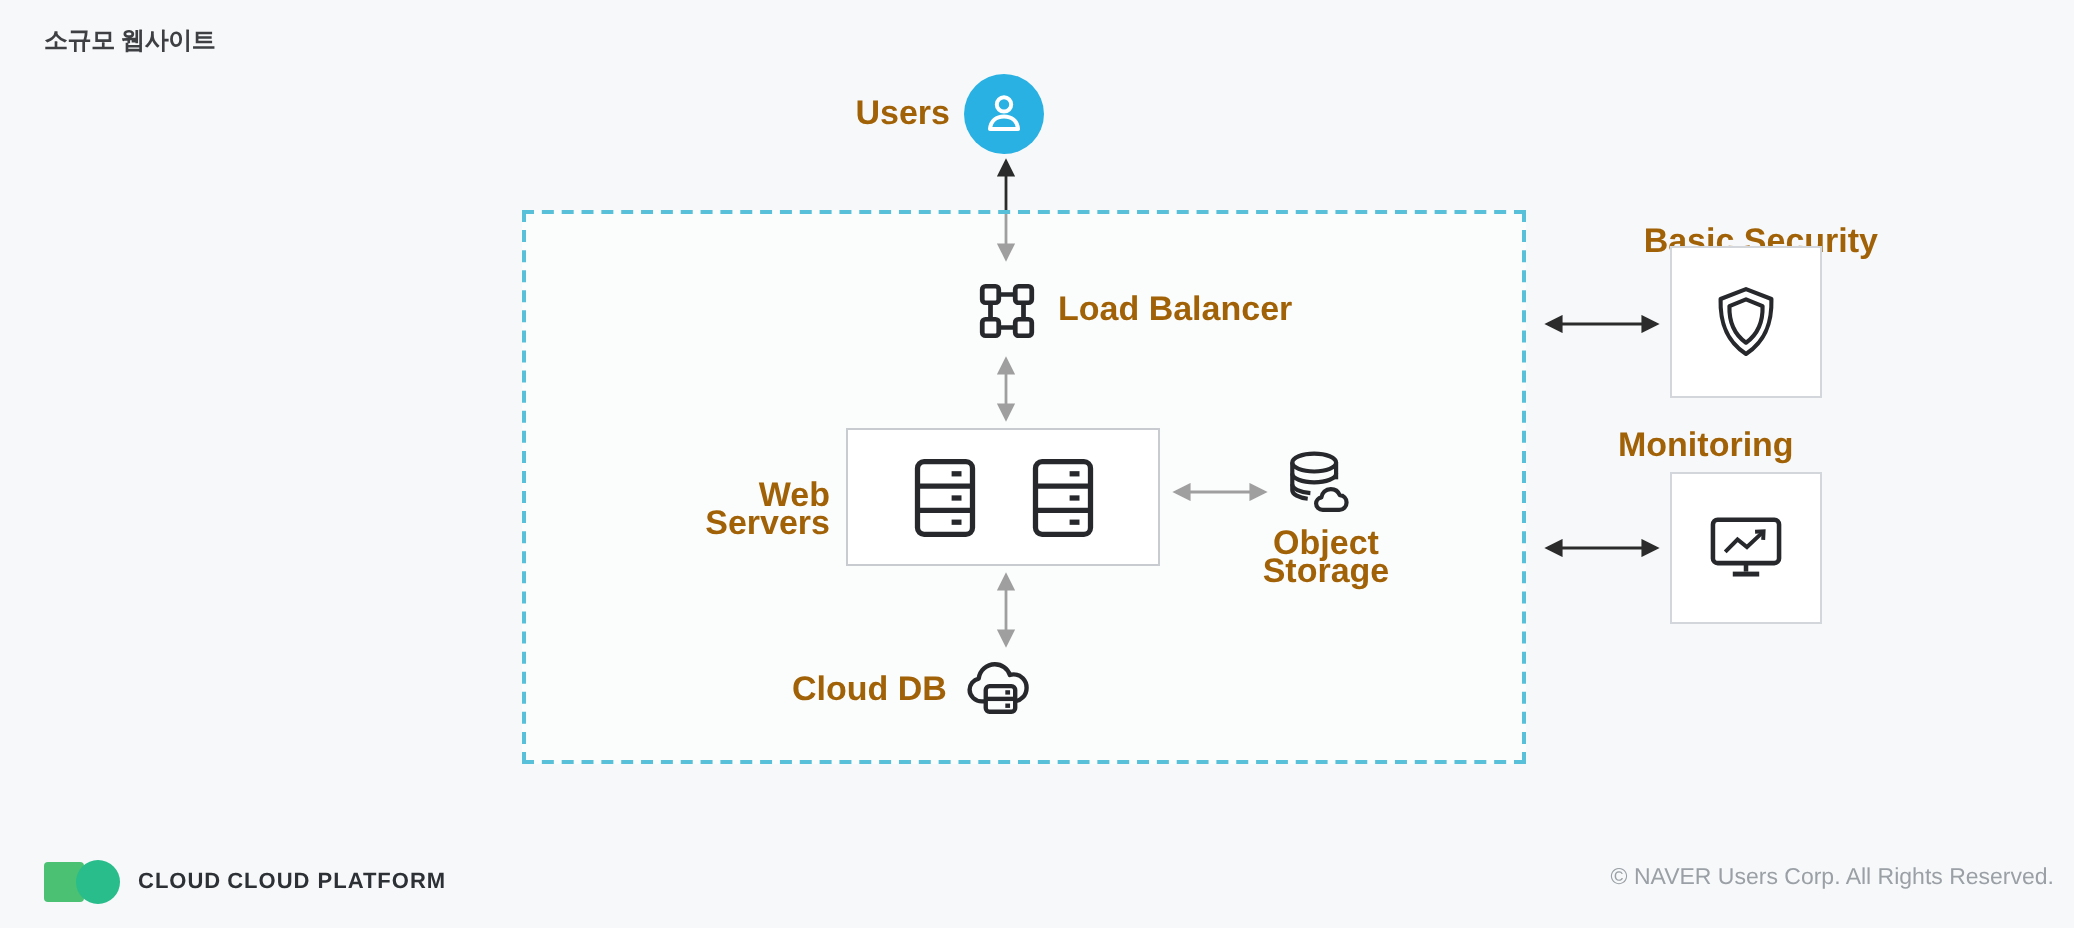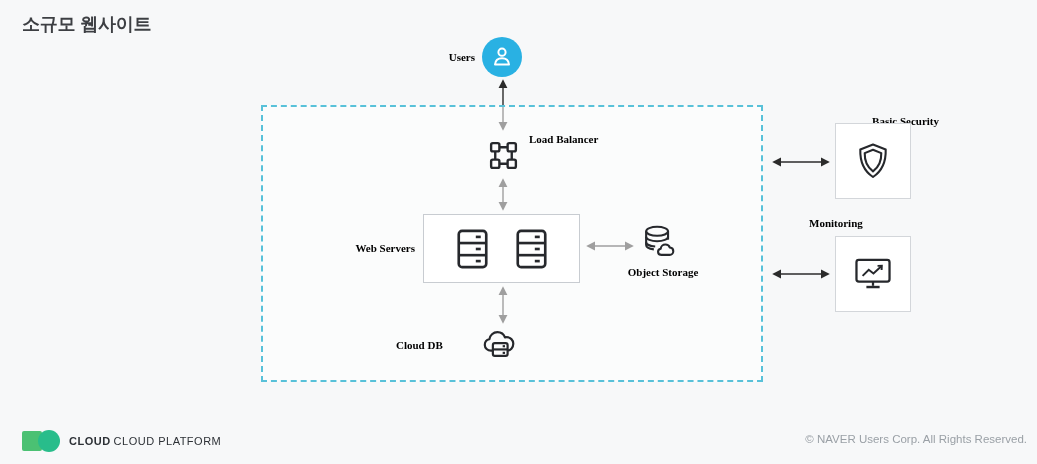--- a/index.html
+++ b/index.html
@@ -4,41 +4,41 @@
 <style>
   html,body{margin:0;padding:0;}
   body{
     width:1037px;height:464px;position:relative;overflow:hidden;
     background:#f7f8f9;
     font-family:"Liberation Sans","DejaVu Sans",sans-serif;
     color:#26282b;
   }
   .abs{position:absolute;}
   .page-title{
-    left:22px;top:12px;font-size:18px;font-weight:700;color:#3d3f43;
+    left:22px;top:12px;font-size:12px;font-weight:700;color:#3d3f43;
     letter-spacing:-0.2px;
   }
-  .node-label{font-size:11px;font-weight:700;color:#000000;line-height:14px;font-family:Liberation Serif, serif;}
+  .node-label{font-size:17px;font-weight:700;color:#a16207;line-height:14px;}
 
   
   .users-label{left:423px;top:50px;width:52px;text-align:right;}
   .users-circle{
     left:482px;top:37px;width:40px;height:40px;border-radius:50%;
     background:#29b1e3;display:flex;align-items:center;justify-content:center;
   }
 
   
   .group-box{
     left:261px;top:105px;width:502px;height:277px;box-sizing:border-box;
     border:2px dashed #58c1d9;background:rgba(255,255,255,0.55);
   }
 
   
   .lb-icon{left:487px;top:139px;width:33px;height:33px;}
-  .lb-label{left:529px;top:132px;text-align:center;}
+  .lb-label{left:529px;top:148px;text-align:center;}
 
   
   .ws-label{left:327px;top:241px;width:88px;text-align:right;}
   .ws-box{
     left:423px;top:214px;width:157px;height:69px;box-sizing:border-box;
     background:#ffffff;border:1px solid #c8ccd1;
     display:flex;align-items:center;justify-content:center;gap:26px;
   }
 
   
@@ -61,21 +61,21 @@
 
   
   .arrows{left:0;top:0;width:1037px;height:464px;pointer-events:none;}
 
   
   .footer-logo{left:22px;top:430px;display:flex;align-items:center;}
   .logo-square{width:20px;height:20px;border-radius:2px;background:#4bc173;}
   .logo-circle{width:22px;height:22px;border-radius:50%;background:#28bd8b;margin-left:-4px;}
   .logo-text{margin-left:9px;font-size:11px;letter-spacing:0.5px;color:#2d3136;white-space:nowrap;}
   .logo-text .b{font-weight:800;}
-  .logo-text .r{font-weight:400;margin-left:3px;}
+  .logo-text .r{font-weight:700;margin-left:3px;}
   .copyright{right:10px;top:433px;font-size:11.5px;color:#9aa0a6;}
 
   svg{display:block;}
 </style>
 </head>
 <body>
 
 <div class="abs page-title">소규모 웹사이트</div>
 
 <svg class="abs arrows" viewBox="0 0 1037 464">

